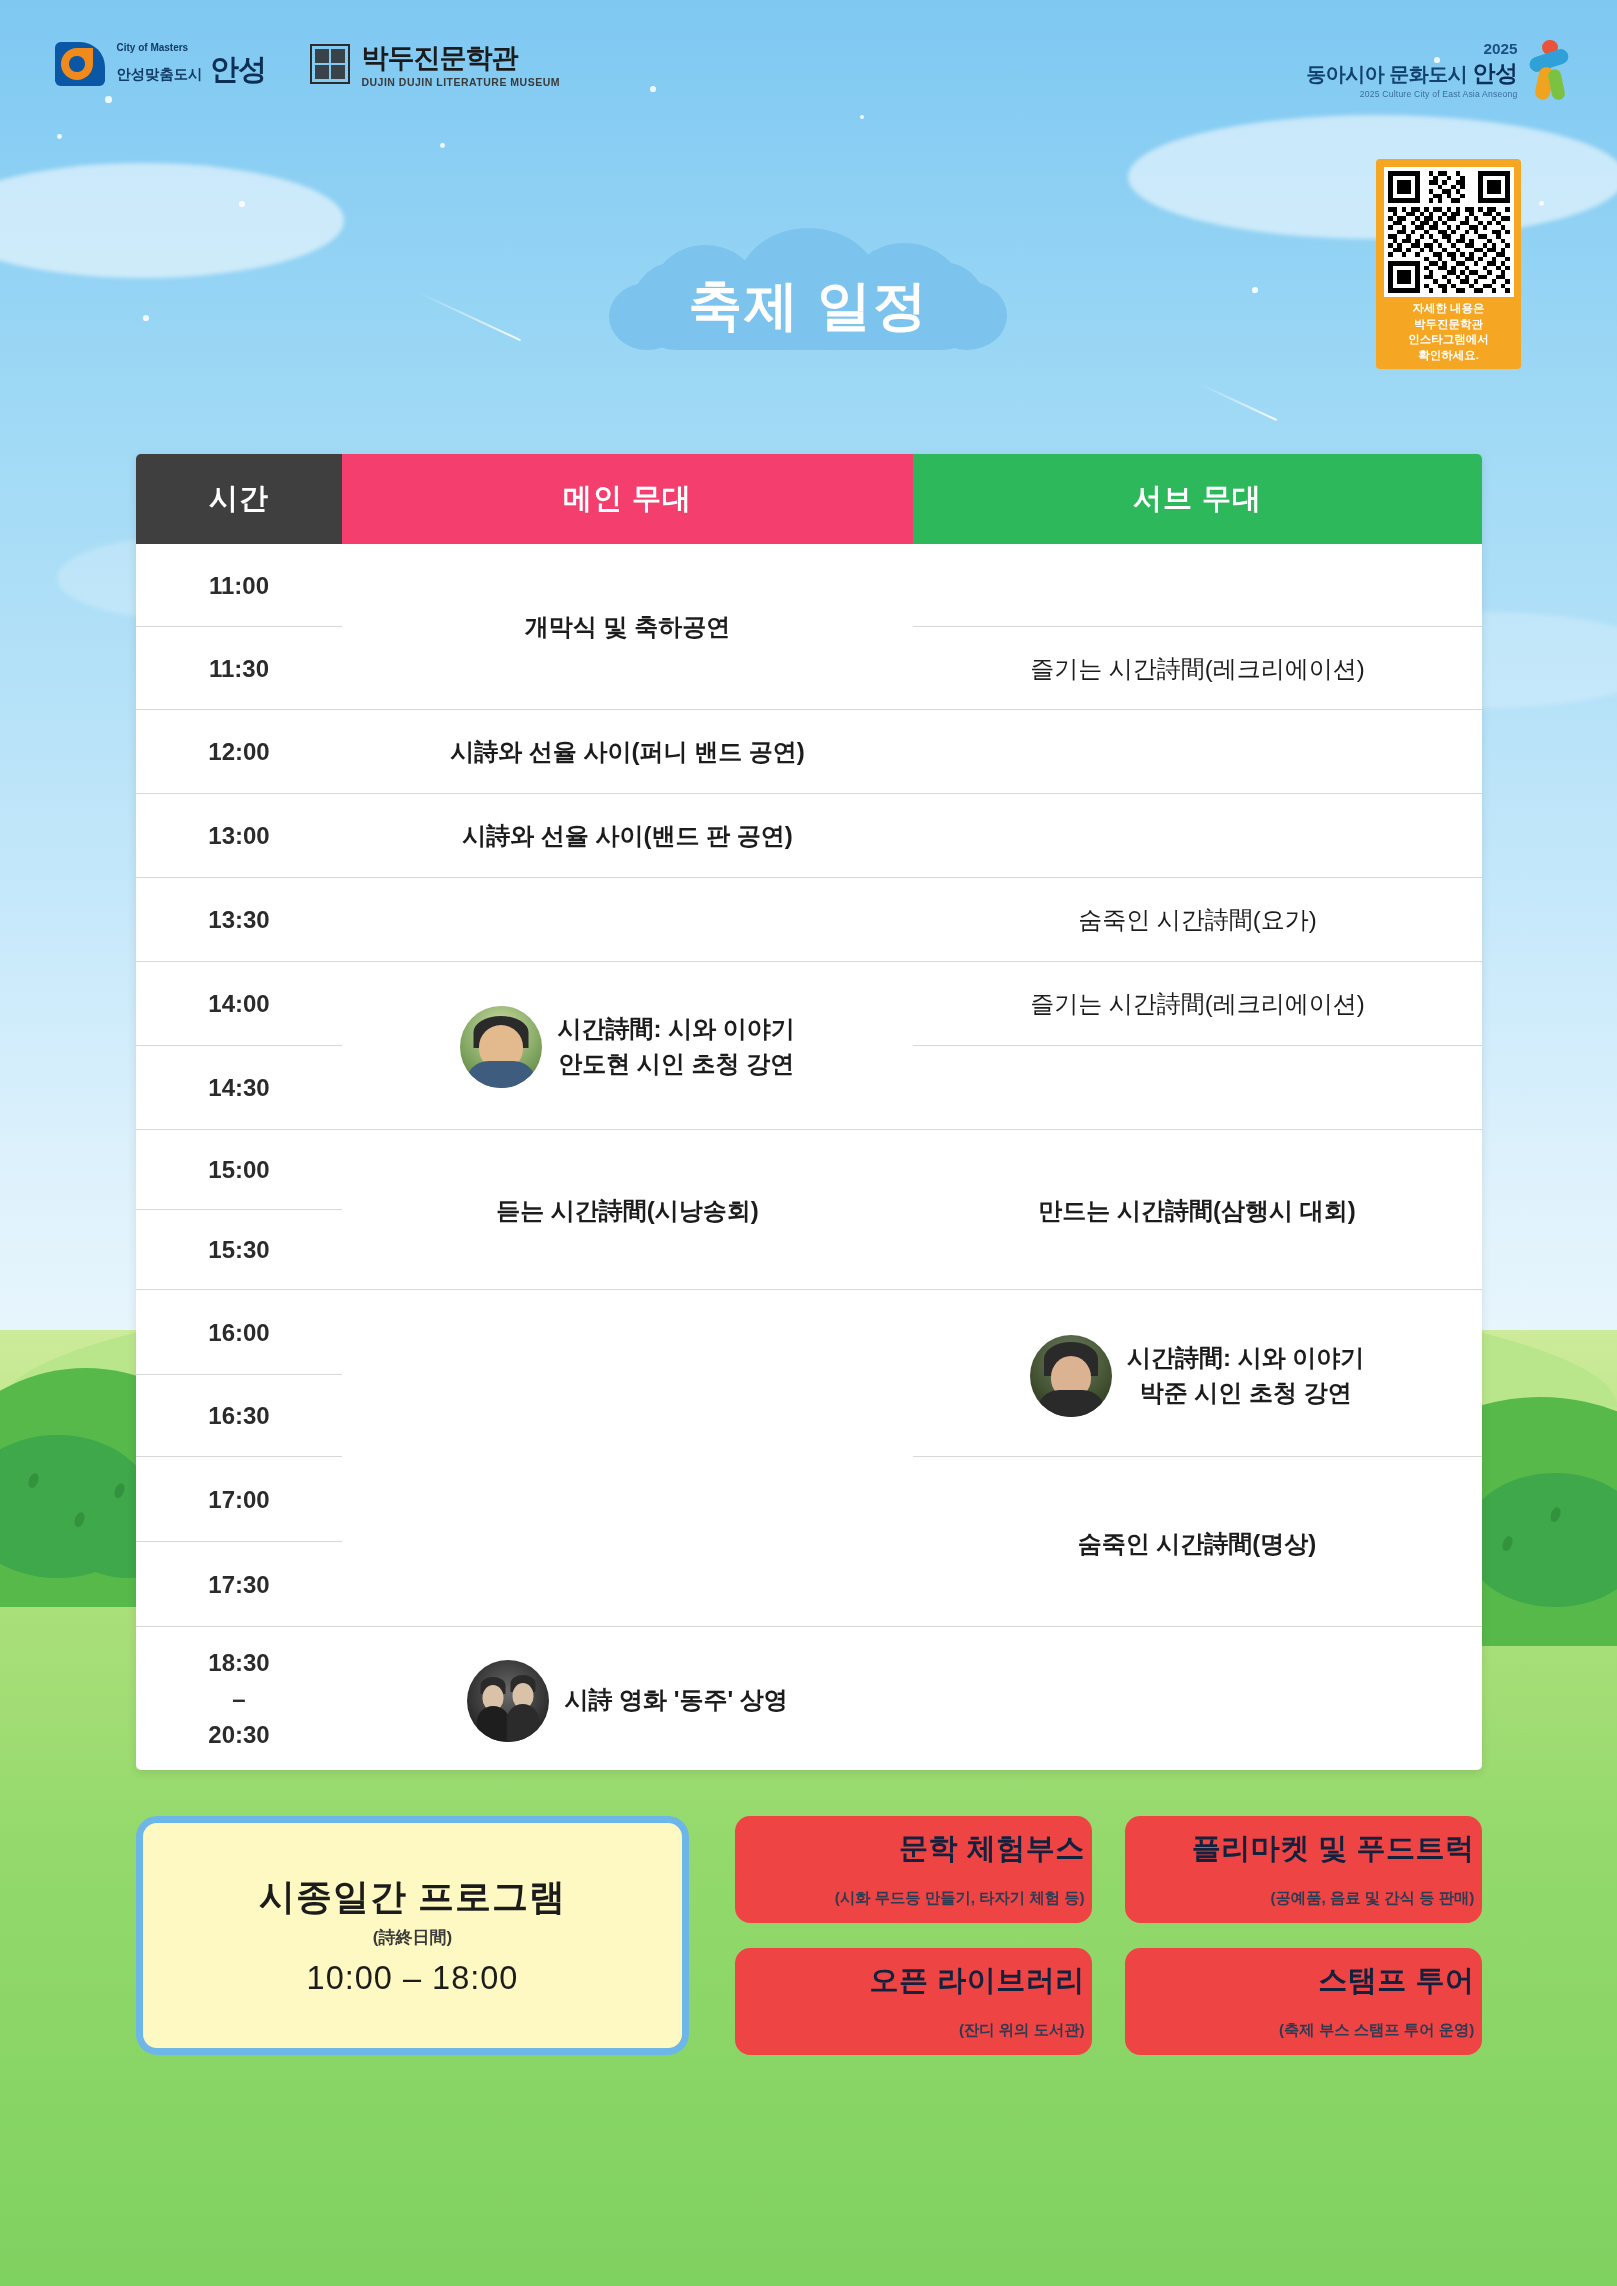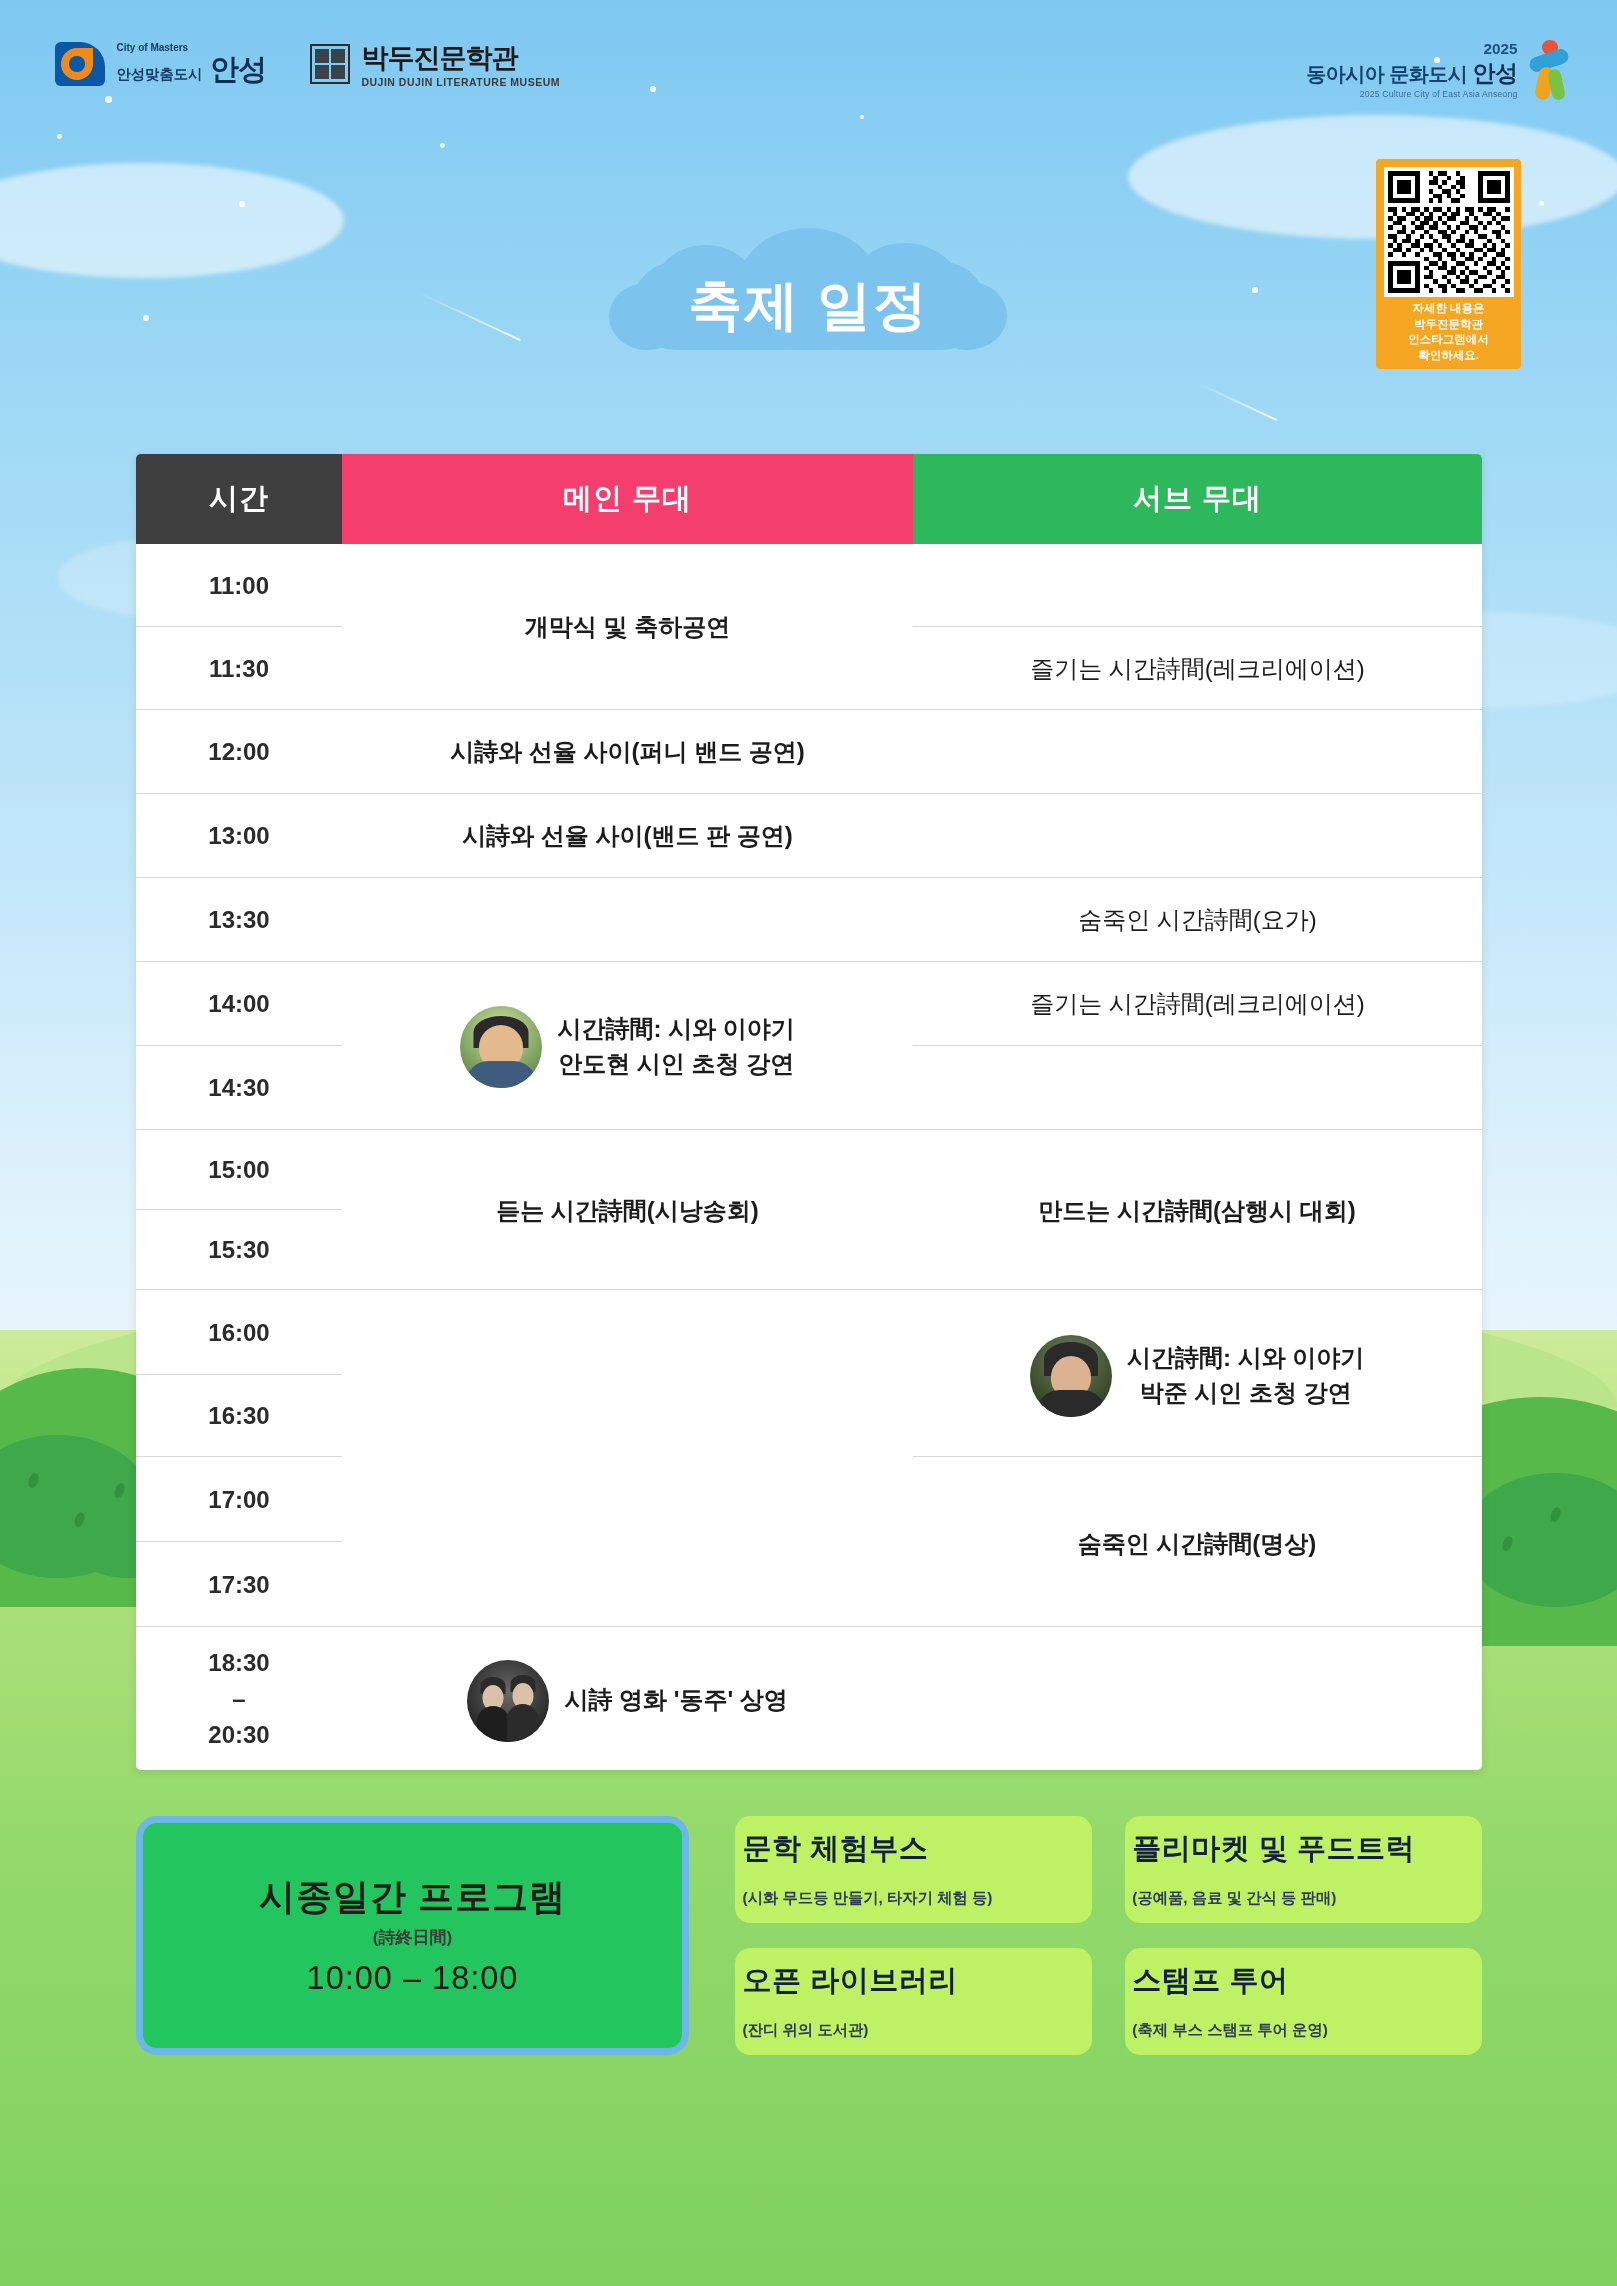--- a/index.html
+++ b/index.html
@@ -262,41 +262,41 @@
   .bottom {
     position: absolute;
     left: 136px; top: 1816px;
     width: 1346px;
     z-index: 6;
     display: flex;
     gap: 46px;
   }
   .allday {
     width: 553px;
-    background: #22c55e;
+    background: #fef9c3;
     border: 7.6px solid #6cb7e8;
     border-radius: 21px;
     display:flex; flex-direction: column; align-items:center; justify-content:center;
     padding: 25px 9.6px;
   }
   .allday .t1 { font-size: 36px; font-weight: 800; color:#1c1c1c; letter-spacing: 1px; }
   .allday .t2 { font-size: 17px; font-weight: 700; color:#3a3a3a; margin-top: 3.8px; }
   .allday .t3 { font-size: 32.5px; font-weight: 400; color:#1c1c1c; margin-top: 11.5px; letter-spacing: 1px;}
 
   .booths {
     flex: 1;
     display: grid;
     grid-template-columns: 1fr 1fr;
     grid-template-rows: 1fr 1fr;
     gap: 25px 32.5px;
   }
   .booth {
-    background: #bef264;
+    background: #ef4444;
     border-radius: 15.3px;
-    display:flex; flex-direction: column; align-items:flex-start; justify-content:center;
+    display:flex; flex-direction: column; align-items:flex-end; justify-content:center;
     padding: 13.4px 7.6px;
   }
   .booth .b-t { font-size: 29px; font-weight: 800; color:#14213d; letter-spacing: 0.5px;}
   .booth .b-s { font-size: 15.3px; font-weight: 600; color:#2d3b52; margin-top: 19px;}
 </style>
 </head>
 <body>
 
 <div class="sky-cloud" style="left:-57px;top:163px;width:401px;height:115px;"></div>
 <div class="sky-cloud" style="left:1128px;top:115px;width:497px;height:124px;"></div>

